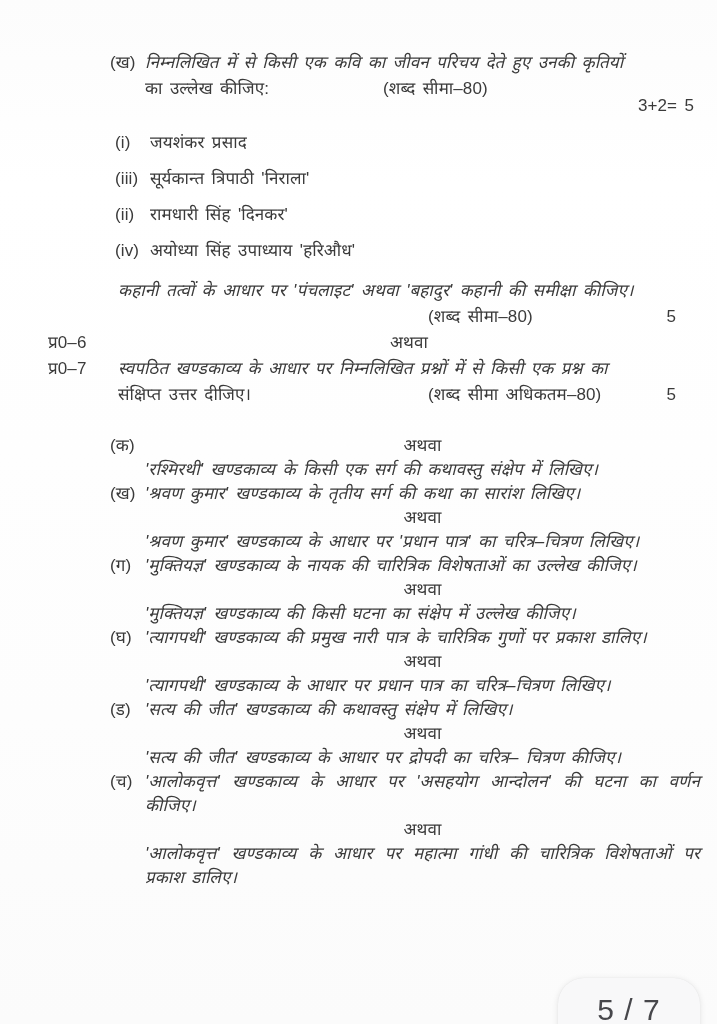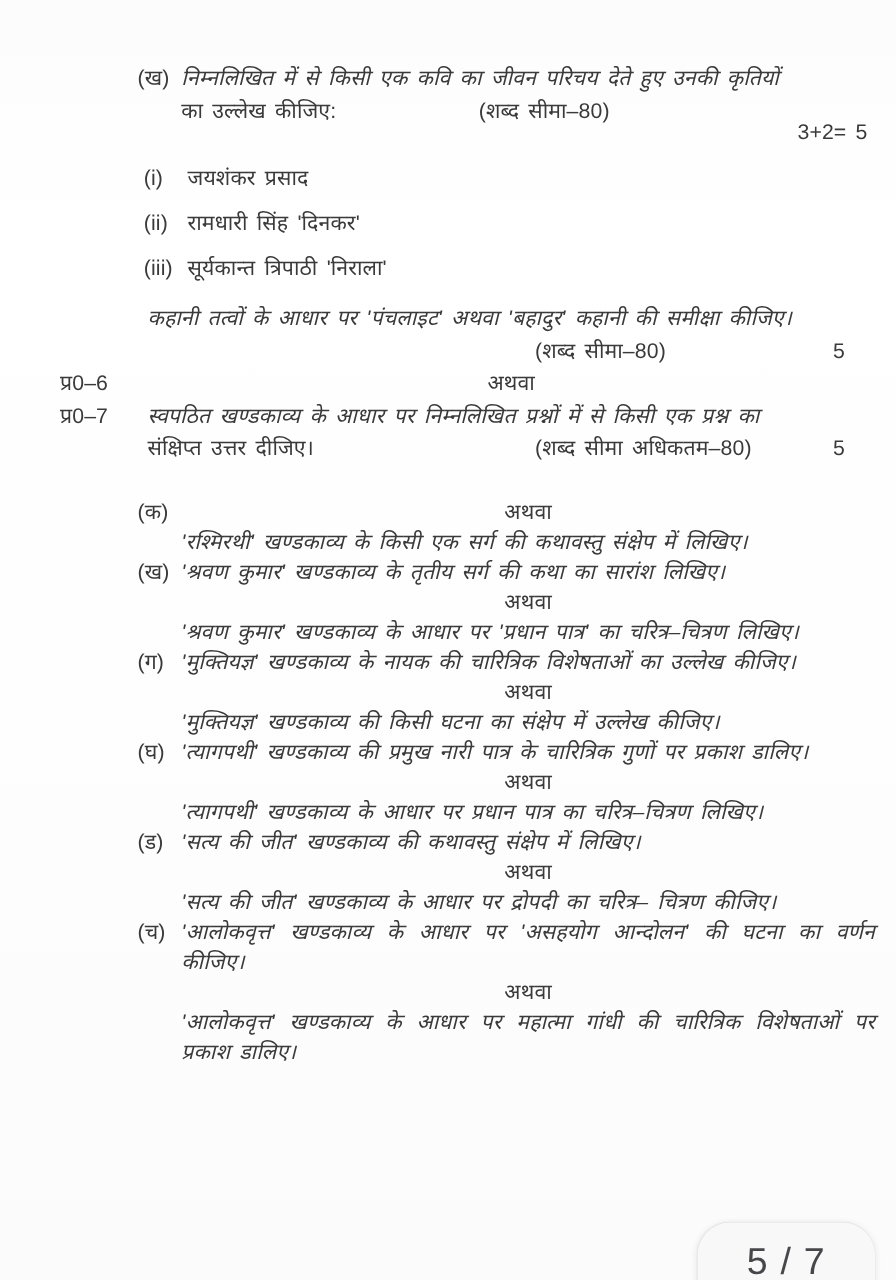--- a/index.html
+++ b/index.html
@@ -70,26 +70,30 @@
         </div>
       </div>
     </div>
 
     <div class="list">
       <div class="poet">
         <span class="poetnum">(i)</span>
         <span>जयशंकर प्रसाद</span>
       </div>
       <div class="poet">
+        <span class="poetnum">(iii)</span>
+        <span>सूर्यकान्त त्रिपाठी 'निराला'</span>
+      </div>
+      <div class="poet">
         <span class="poetnum">(ii)</span>
         <span>रामधारी सिंह 'दिनकर'</span>
       </div>
       <div class="poet">
-        <span class="poetnum">(iii)</span>
-        <span>सूर्यकान्त त्रिपाठी 'निराला'</span>
+        <span class="poetnum">(iv)</span>
+        <span>अयोध्या सिंह उपाध्याय 'हरिऔध'</span>
       </div>
     </div>
 
     <div class="qrow q6">
       <span class="qlabel">प्र0–6</span>
       <div class="qbody">
         <div class="just">कहानी तत्वों के आधार पर 'पंचलाइट' अथवा 'बहादुर' कहानी की समीक्षा कीजिए।</div>
         <div class="split">
           <span class="wl-b">(शब्द सीमा–80)</span>
           <span class="marks-b">5</span>

